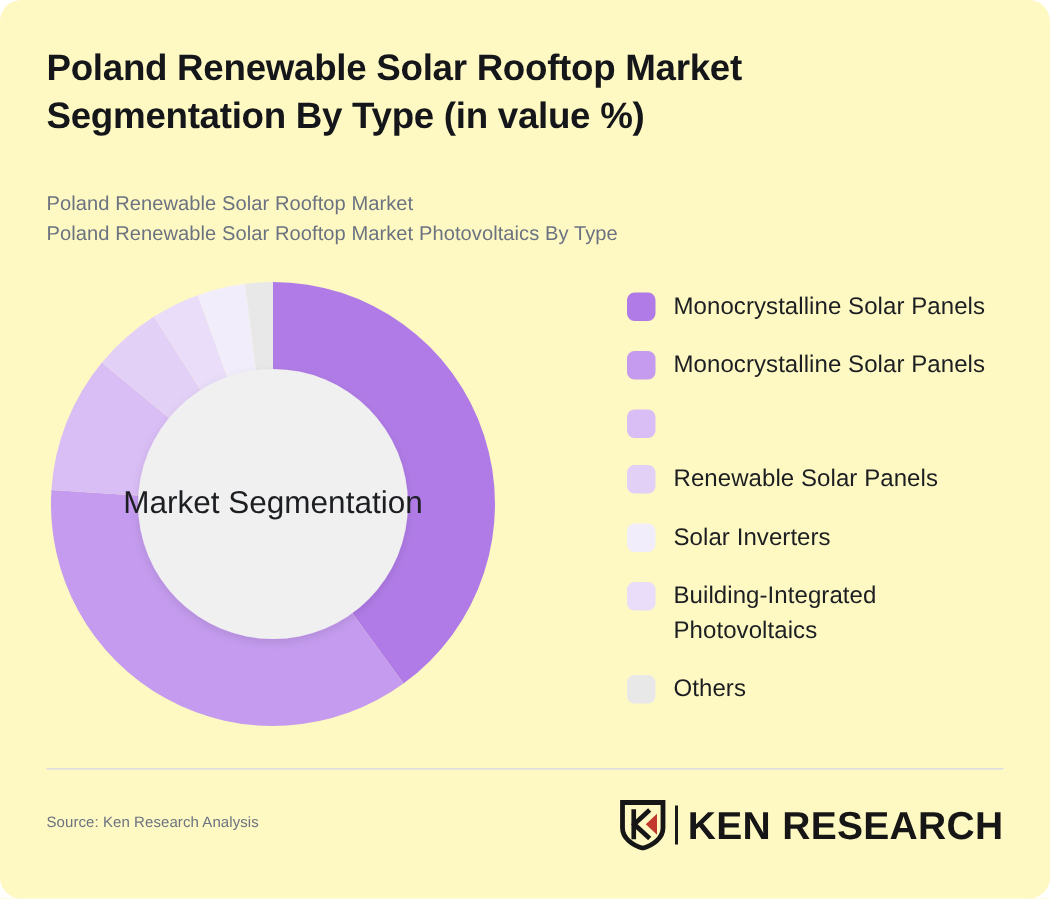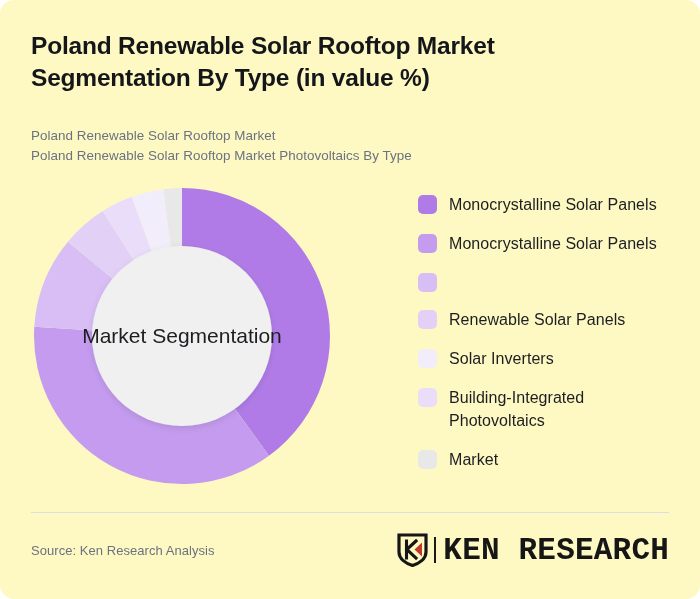--- a/index.html
+++ b/index.html
@@ -131,21 +131,21 @@
     left: 31px;
     top: 528px;
     width: 638px;
     height: 42px;
   }
 
   #source-text {
     position: absolute;
     left: 0;
     top: 15px;
-    font-size: 13px;
+    font-size: 10px;
     color: #6b7280;
     letter-spacing: 0.05px;
   }
 
   #logo {
     position: absolute;
     right: 0;
     top: 3px;
     display: flex;
     align-items: center;
@@ -155,22 +155,22 @@
   #logo-mark { display: block; }
 
   #logo-divider {
     width: 2px;
     height: 26px;
     background: #1a1a1a;
     margin: 0 7px 0 6px;
   }
 
   #logo-text {
-    font-family: Liberation Mono, monospace;
-    font-size: 31px;
+    font-family: Liberation Sans, sans-serif;
+    font-size: 26px;
     font-weight: bold;
     color: #161616;
     letter-spacing: 0.2px;
     white-space: nowrap;
   }
 </style>
 </head>
 <body>
 
 <div id="card">
@@ -225,21 +225,21 @@
         <div class="legend-item">
           <span class="legend-swatch" style="background: rgb(242, 237, 251);"></span>
           <span class="legend-label">Solar Inverters</span>
         </div>
         <div class="legend-item">
           <span class="legend-swatch" style="background: rgb(233, 221, 249);"></span>
           <span class="legend-label">Building-Integrated Photovoltaics</span>
         </div>
         <div class="legend-item">
           <span class="legend-swatch" style="background: rgb(232, 232, 232);"></span>
-          <span class="legend-label">Market</span>
+          <span class="legend-label">Others</span>
         </div>
       </div>
 
   </div>
 
   <div id="divider"></div>
 
   <div id="footer">
     <div id="source-text">Source: Ken Research Analysis</div>
 

